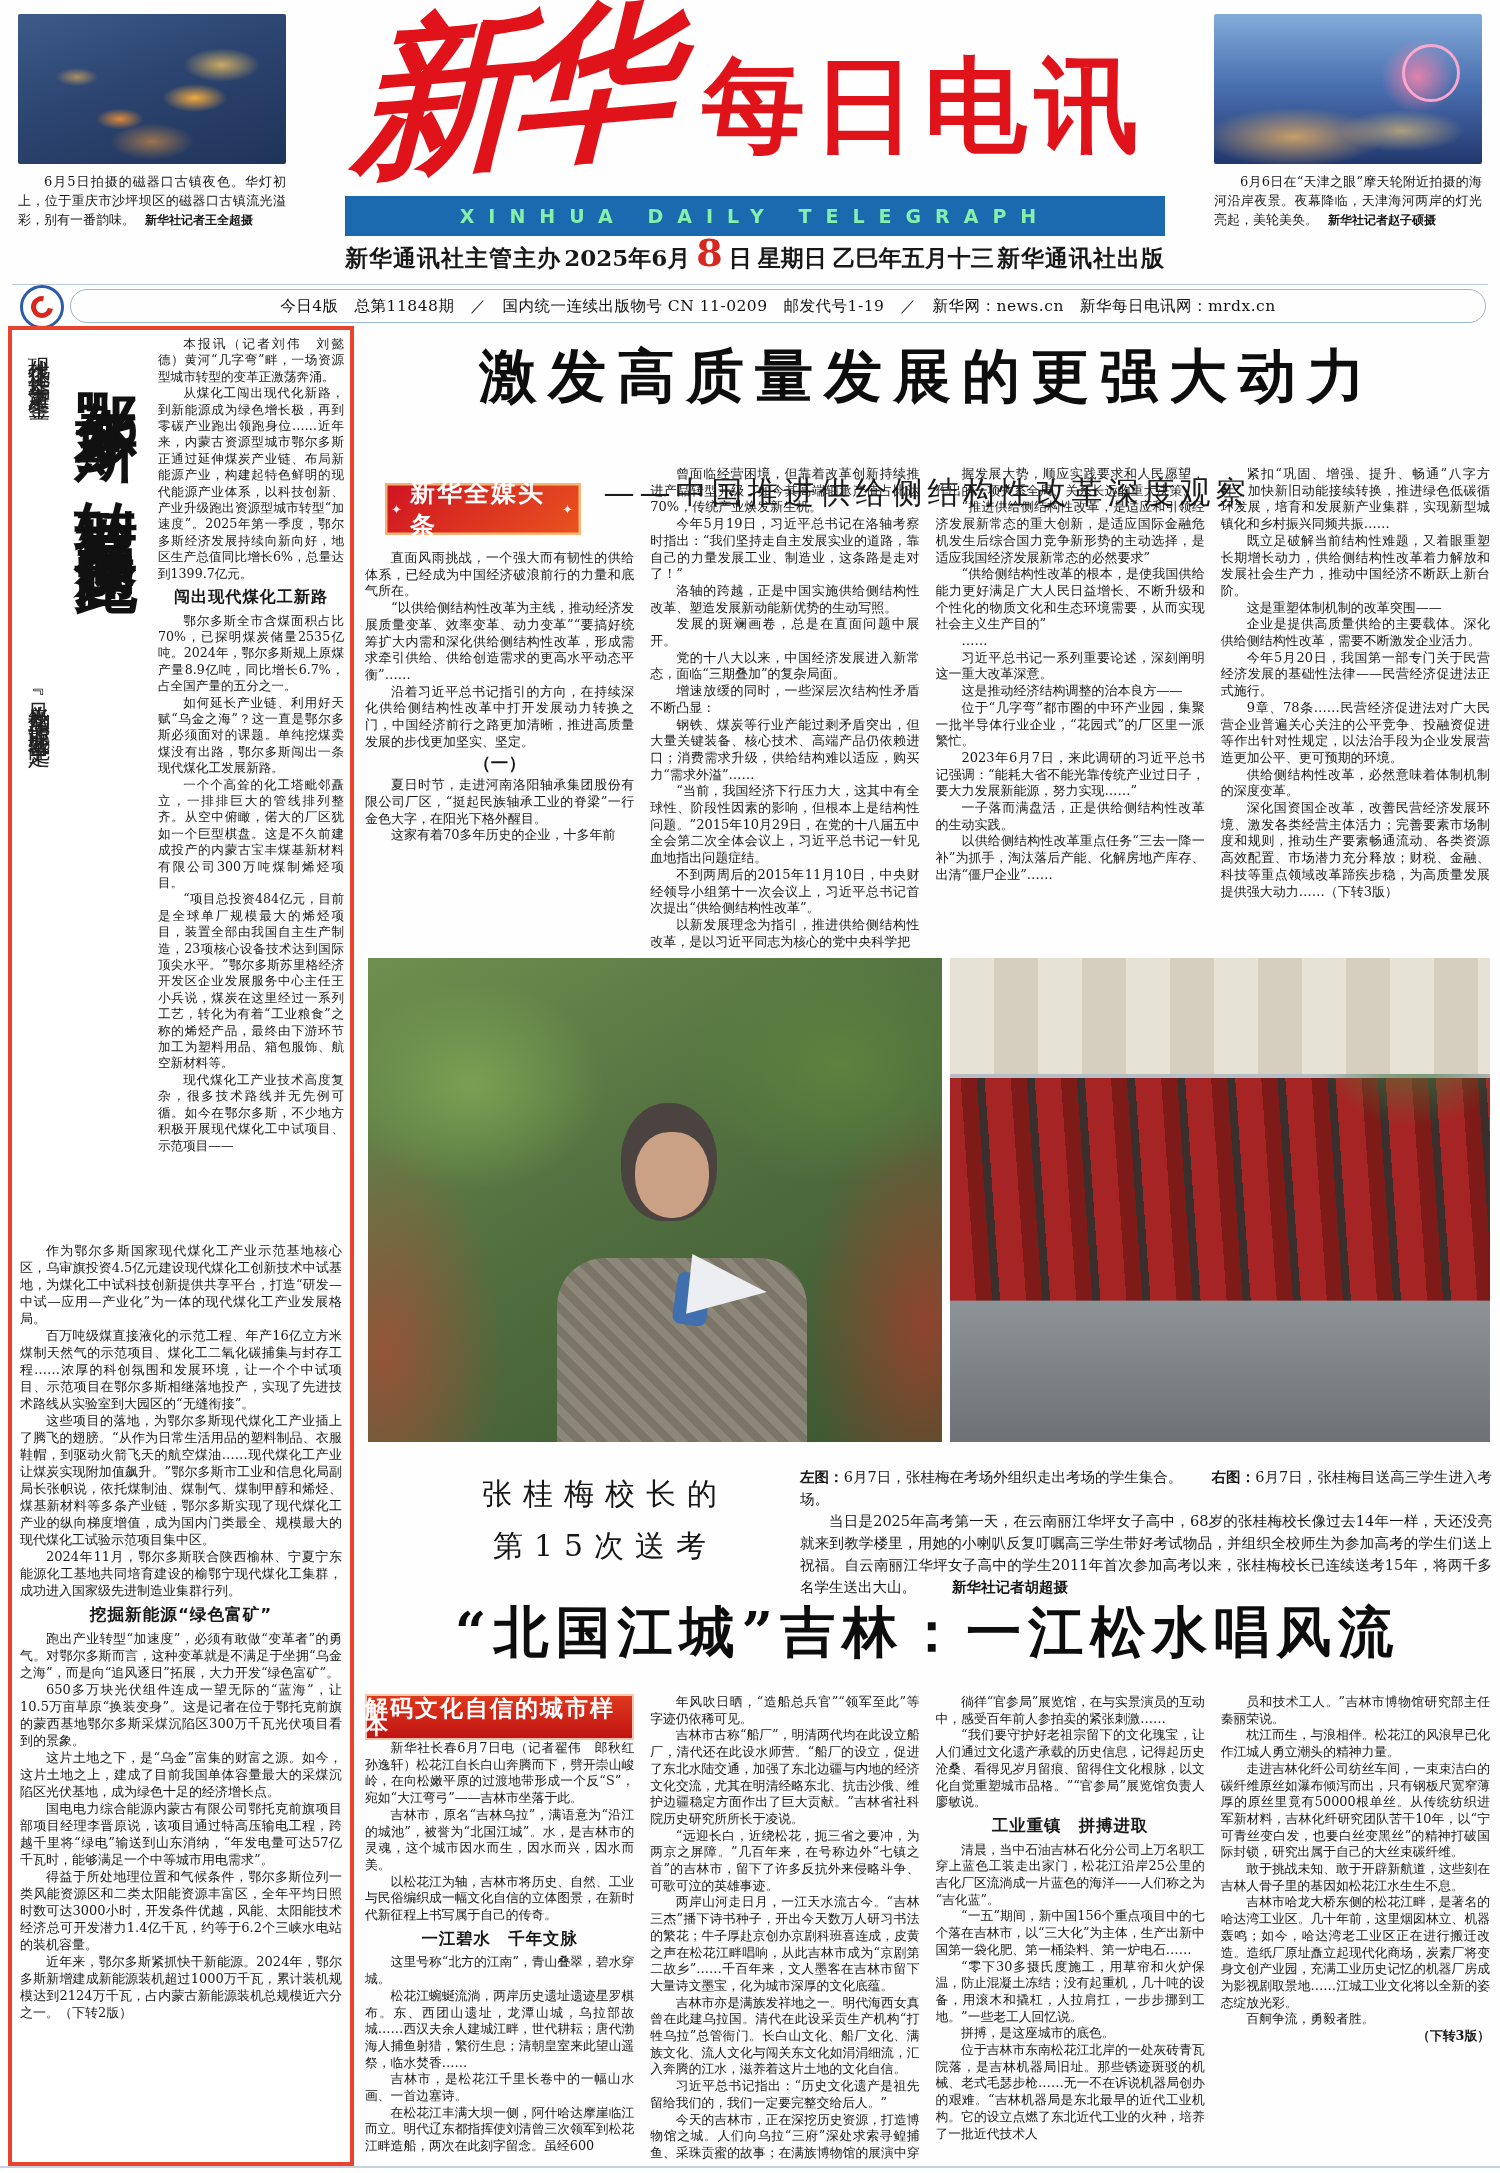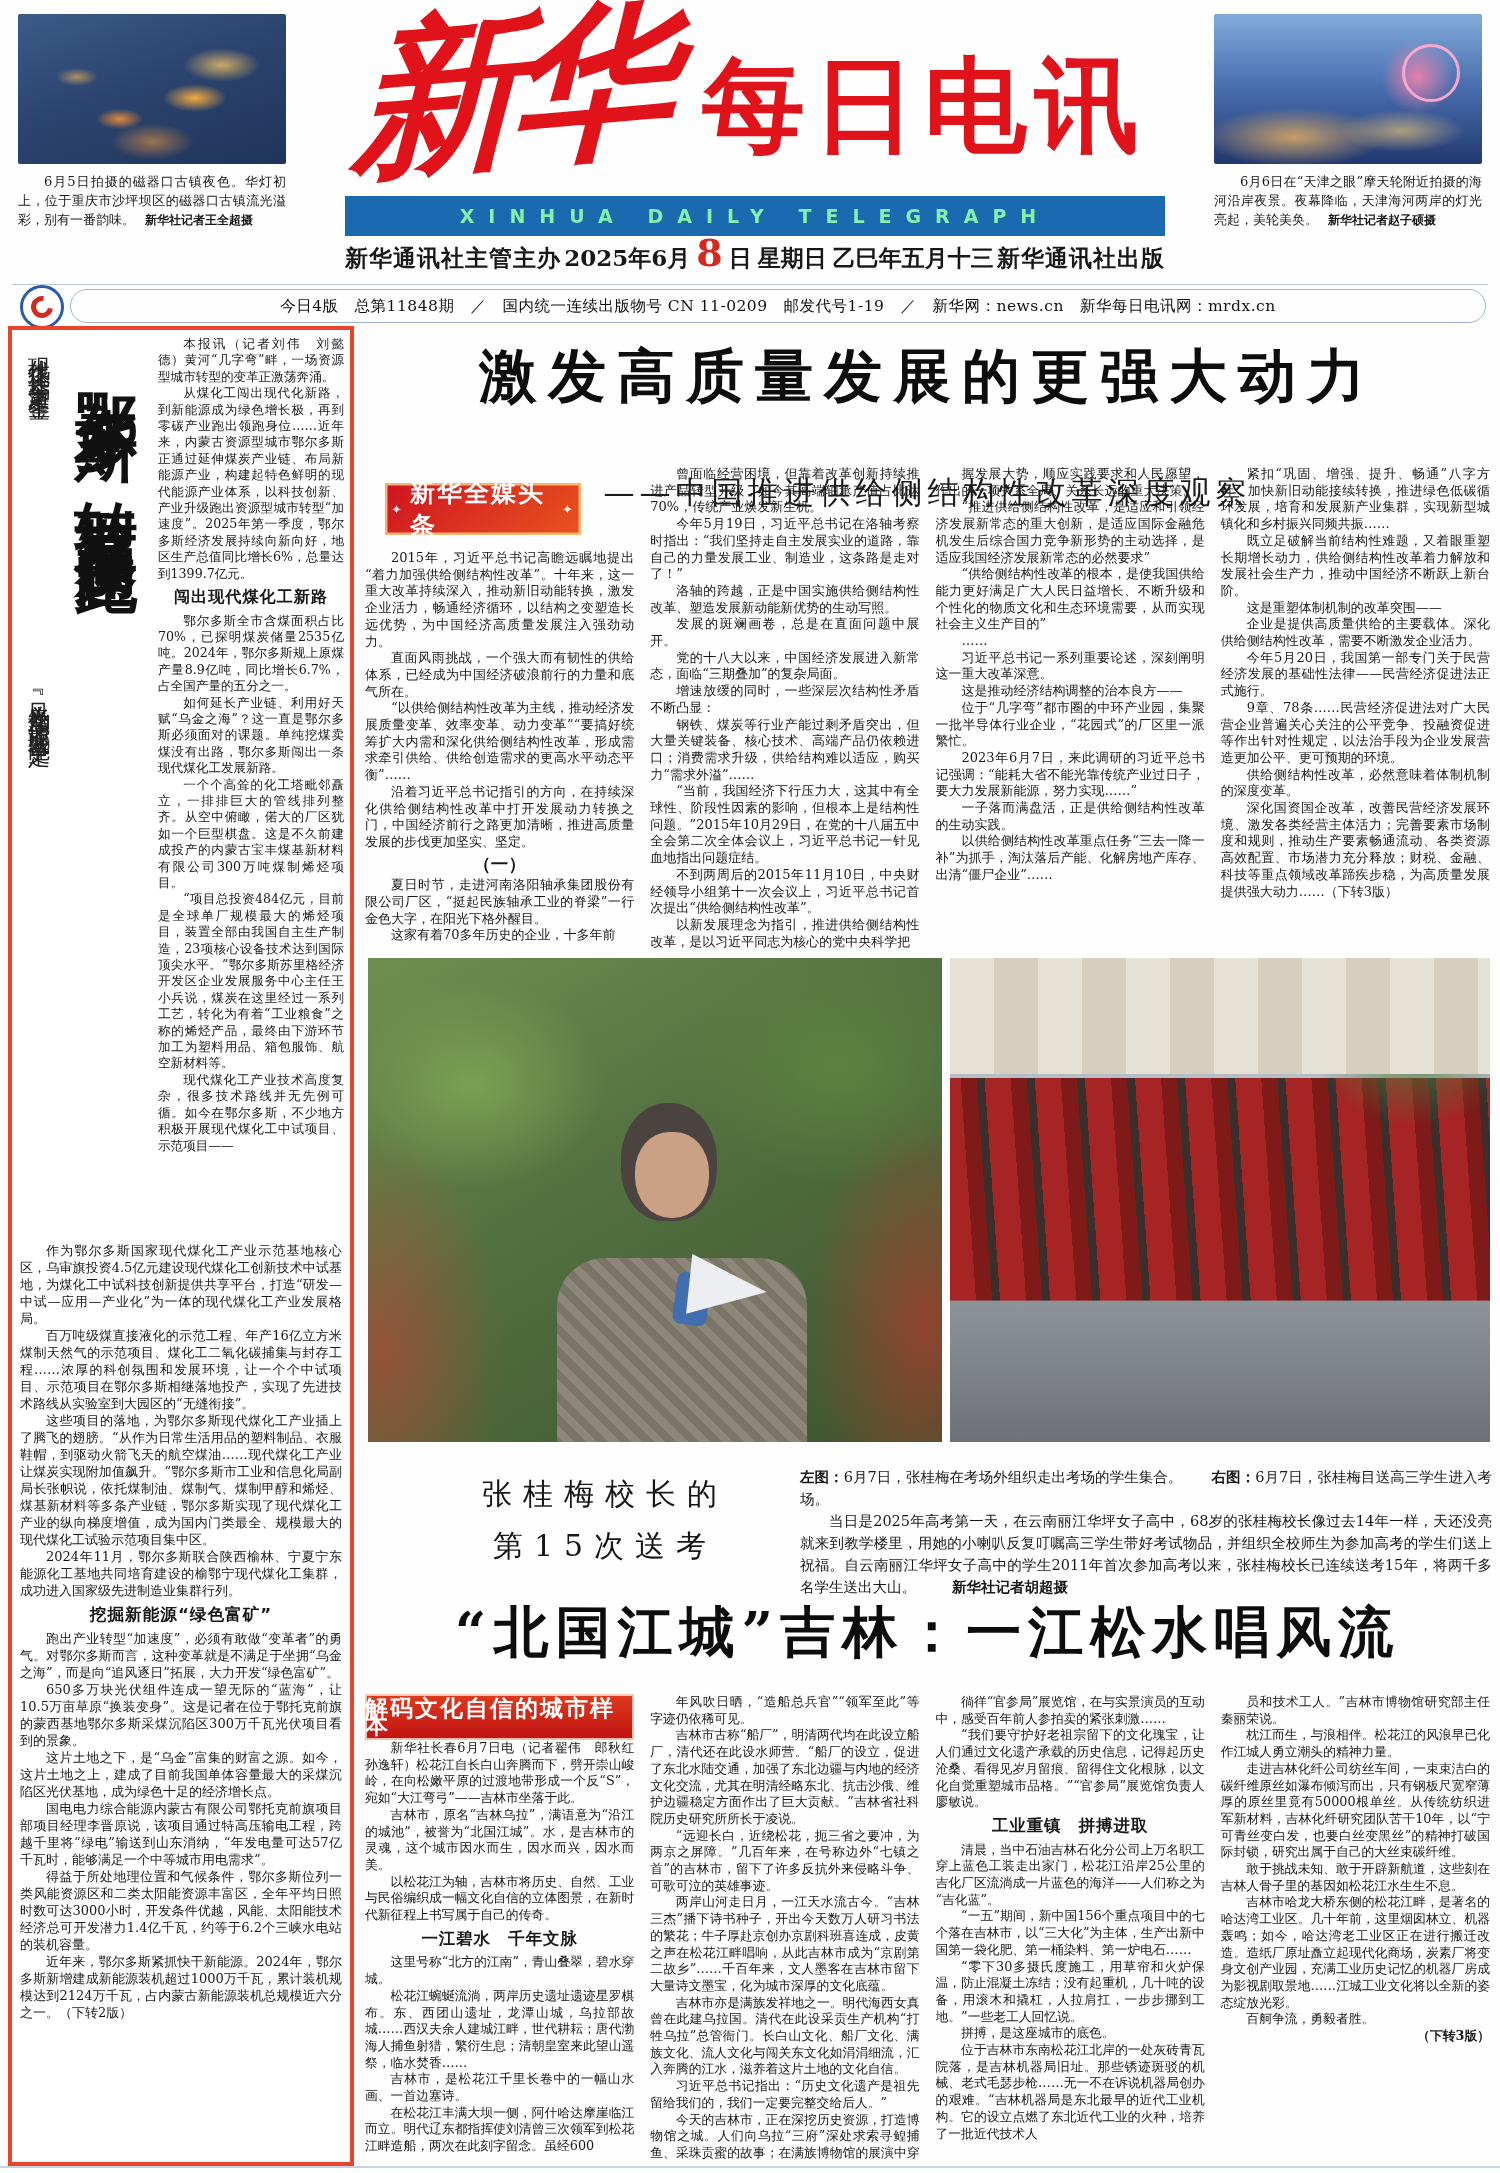--- a/index.html
+++ b/index.html
@@ -193,21 +193,20 @@
         <p class="blk-p">得益于所处地理位置和气候条件，鄂尔多斯位列一类风能资源区和二类太阳能资源丰富区，全年平均日照时数可达3000小时，开发条件优越，风能、太阳能技术经济总可开发潜力1.4亿千瓦，约等于6.2个三峡水电站的装机容量。</p>
         <p class="blk-p">近年来，鄂尔多斯紧抓快干新能源。2024年，鄂尔多斯新增建成新能源装机超过1000万千瓦，累计装机规模达到2124万千瓦，占内蒙古新能源装机总规模近六分之一。（下转2版）</p>
       </div>
   </div>
 
   <div class="main-hl">激发高质量发展的更强大动力</div>
   <div class="main-sub">——中国推进供给侧结构性改革深度观察</div>
   <div class="badge-tt">新华全媒头条</div>
   <div class="main-cols">
     <div class="mcol mcol-first">
-        <p class="blk-p">2015年，习近平总书记高瞻远瞩地提出“着力加强供给侧结构性改革”。十年来，这一重大改革持续深入，推动新旧动能转换，激发企业活力，畅通经济循环，以结构之变塑造长远优势，为中国经济高质量发展注入强劲动力。</p>
         <p class="blk-p">直面风雨挑战，一个强大而有韧性的供给体系，已经成为中国经济破浪前行的力量和底气所在。</p>
         <p class="blk-p">“以供给侧结构性改革为主线，推动经济发展质量变革、效率变革、动力变革”“要搞好统筹扩大内需和深化供给侧结构性改革，形成需求牵引供给、供给创造需求的更高水平动态平衡”……</p>
         <p class="blk-p">沿着习近平总书记指引的方向，在持续深化供给侧结构性改革中打开发展动力转换之门，中国经济前行之路更加清晰，推进高质量发展的步伐更加坚实、坚定。</p>
         <p class="blk-c">（一）</p>
         <p class="blk-p">夏日时节，走进河南洛阳轴承集团股份有限公司厂区，“挺起民族轴承工业的脊梁”一行金色大字，在阳光下格外醒目。</p>
         <p class="blk-p">这家有着70多年历史的企业，十多年前</p>
       </div>
     <div class="mcol">
         <p class="blk-p">曾面临经营困境，但靠着改革创新持续推进产品转型升级，如今其高端轴承产值占比达70%，传统产业焕发新生机。</p>
         <p class="blk-p">今年5月19日，习近平总书记在洛轴考察时指出：“我们坚持走自主发展实业的道路，靠自己的力量发展工业、制造业，这条路是走对了！”</p>

